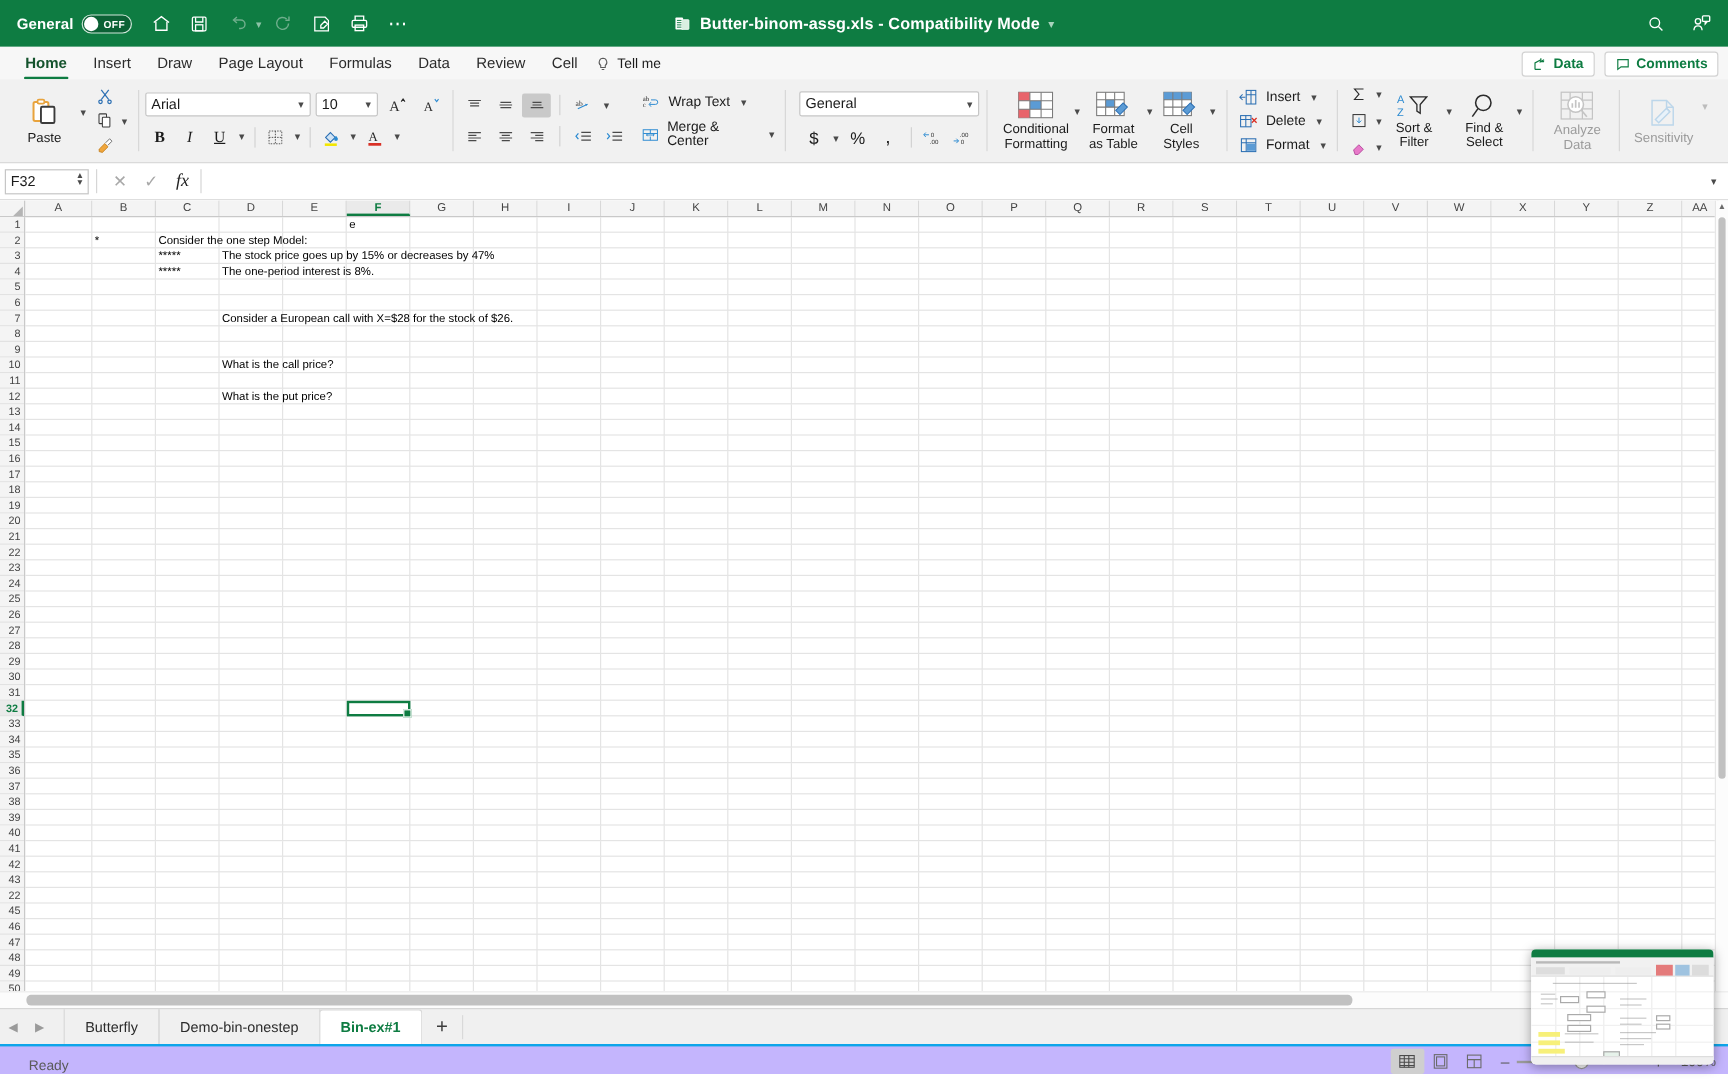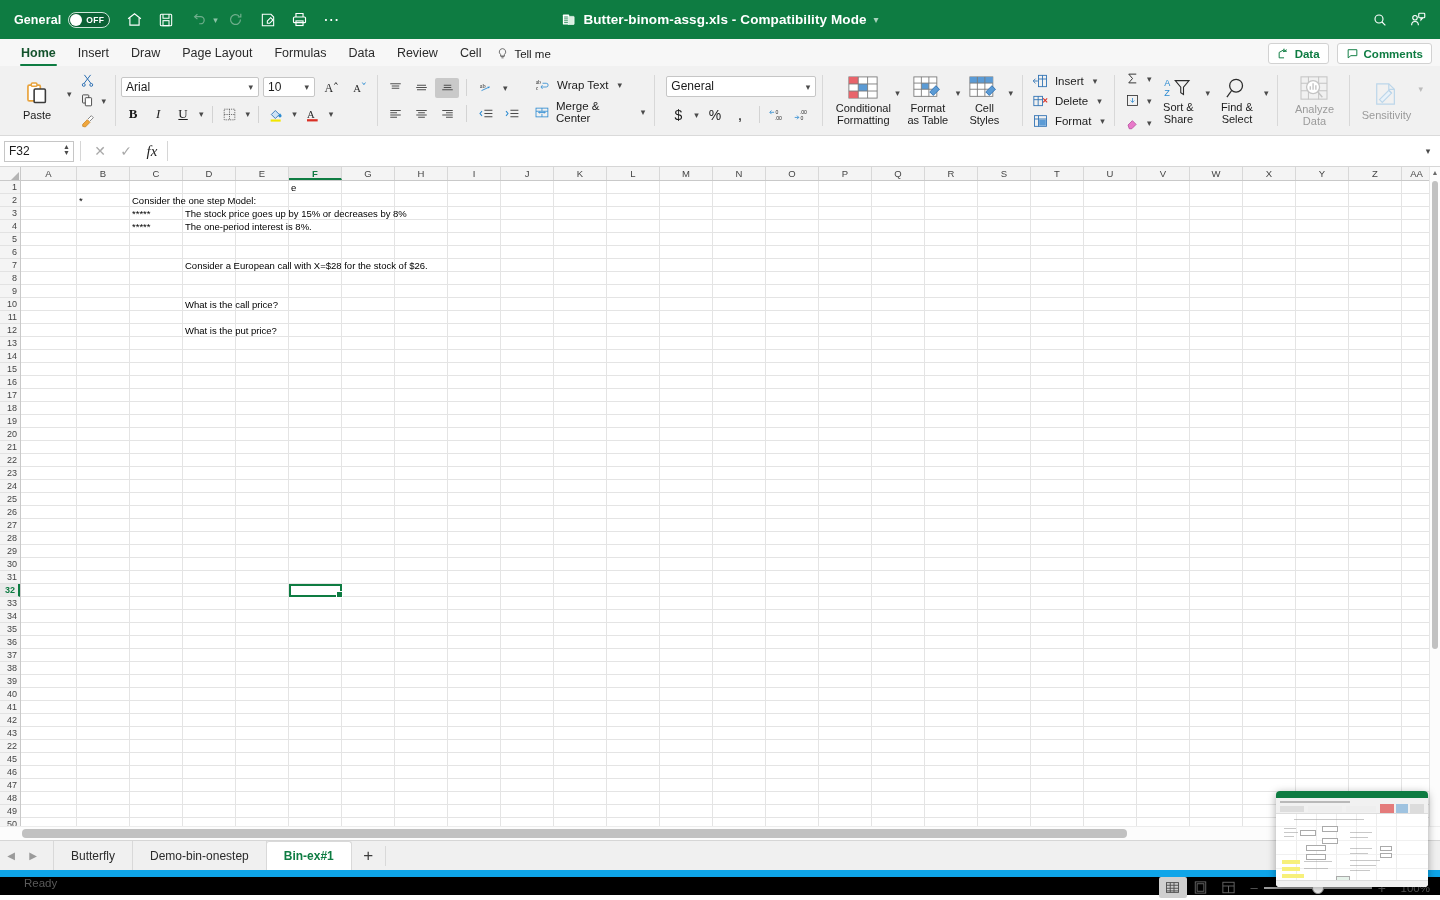--- a/index.html
+++ b/index.html
@@ -146,21 +146,21 @@
   .sheetbar { height:30px; background:#f0f0f0; display:flex; align-items:center; border-top:1px solid #d6d6d6;}
   .navarrow { width:22px;display:flex;align-items:center;justify-content:center;color:#9a9a9a;font-size:10px;}
   .stab {
     height:30px; display:flex;align-items:center; padding:0 17px; font-size:12px; color:#2b2b2b;
     border-right:1px solid #d9d9d9; border-left:1px solid #d9d9d9; margin-left:-1px;
   }
   .stab.active { background:#fff; color:#0e7c42; font-weight:bold; border-top:1px solid #d9d9d9; border-bottom:1px solid #fff; border-radius:3px 3px 0 0;}
   .addsheet { width:34px; display:flex;align-items:center;justify-content:center; font-size:17px; color:#3c3c3c; border-right:1px solid #d9d9d9;}
 
   
-  .statusbar { height:25px; background:#000000; display:flex; align-items:flex-start; border-top:7px solid #0ea5e9; position:relative;}
+  .statusbar { height:25px; background:#c4b5fd; display:flex; align-items:flex-end; border-top:2px solid #0ea5e9; position:relative;}
   .status-text { font-size:11.5px; color:#5a5a5a; margin-left:24px;}
   .status-right { position:absolute; right:10px; display:flex; align-items:center; gap:0px;}
   .viewbtn { width:28px;height:21px;display:flex;align-items:center;justify-content:center;color:#5a5a5a;}
   .viewbtn.on { background:#cfcfcf; border-radius:2px;}
   .zoomctl { display:flex; align-items:center; gap:6px; margin-left:8px;}
   .zslider { width:108px; height:2px; background:#9a9a9a; position:relative;}
   .zknob { position:absolute; left:48px; top:-5px; width:12px;height:12px;border-radius:50%;background:#fafafa;border:1px solid #9a9a9a;}
   .zpct { font-size:11.5px; color:#5a5a5a; width:38px; text-align:right;}
 
   
@@ -611,21 +611,21 @@
         <span class="cv">▾</span>
       </div>
     </div>
     <div class="big-btn" style="width:48px;">
       <svg width="28" height="22" viewBox="0 0 30 24" fill="none">
         <text x="0" y="10" font-family="Liberation Sans, sans-serif" font-size="10" fill="#2b8ad1">A</text>
         <text x="0" y="21" font-family="Liberation Sans, sans-serif" font-size="10" fill="#2b8ad1">Z</text>
         <path d="M12 4h15l-6 7v8l-3-2v-6z" stroke="#2b2b2b" stroke-width="1.2"></path>
       </svg>
       <span class="big-lbl">Sort &amp;</span>
-      <span class="big-lbl" style="margin-top:0;">Share</span>
+      <span class="big-lbl" style="margin-top:0;">Filter</span>
     </div>
     <span class="cv" style="align-self:flex-start;margin-top:22px;">▾</span>
     <div class="big-btn" style="width:48px;">
       <svg width="26" height="22" viewBox="0 0 26 24" fill="none" stroke="#2b2b2b" stroke-width="1.4">
           <circle cx="12" cy="9.5" r="7"></circle>
           <path d="M7 15l-5 7"></path>
         </svg>
       <span class="big-lbl">Find &amp;</span>
       <span class="big-lbl" style="margin-top:0;">Select</span>
     </div>
@@ -2211,21 +2211,21 @@
           <div class="gc" style="width: 53px; min-width: 53px;"></div>
           <div class="gc" style="width: 53px; min-width: 53px;"></div>
           <div class="gc" style="width: 53px; min-width: 53px;"></div>
           <div class="gc" style="width: 53px; min-width: 53px;"></div>
           <div class="gc" style="width: 30px; min-width: 30px;"></div>
         </div>
         <div class="celltext" style="left: 270px; top: 0px;">e</div>
         <div class="celltext" style="left: 58px; top: 13px;">*</div>
         <div class="celltext" style="left: 111px; top: 13px;">Consider the one step Model:</div>
         <div class="celltext" style="left: 111px; top: 26px;">*****</div>
-        <div class="celltext" style="left: 164px; top: 26px;">The stock price goes up by 15% or decreases by 8%</div>
+        <div class="celltext" style="left: 164px; top: 26px;">The stock price goes up by 15% or decreases by 47%</div>
         <div class="celltext" style="left: 111px; top: 39px;">*****</div>
         <div class="celltext" style="left: 164px; top: 39px;">The one-period interest is 8%.</div>
         <div class="celltext" style="left: 164px; top: 78px;">Consider a European call with X=$28 for the stock of $26.</div>
         <div class="celltext" style="left: 164px; top: 117px;">What is the call price?</div>
         <div class="celltext" style="left: 164px; top: 143px;">What is the put price?</div>
         <div class="selbox" style="left: 268px; top: 403px; width: 53px; height: 13px;"></div>
       </div>
   </div>
 
   <div class="vscroll">

